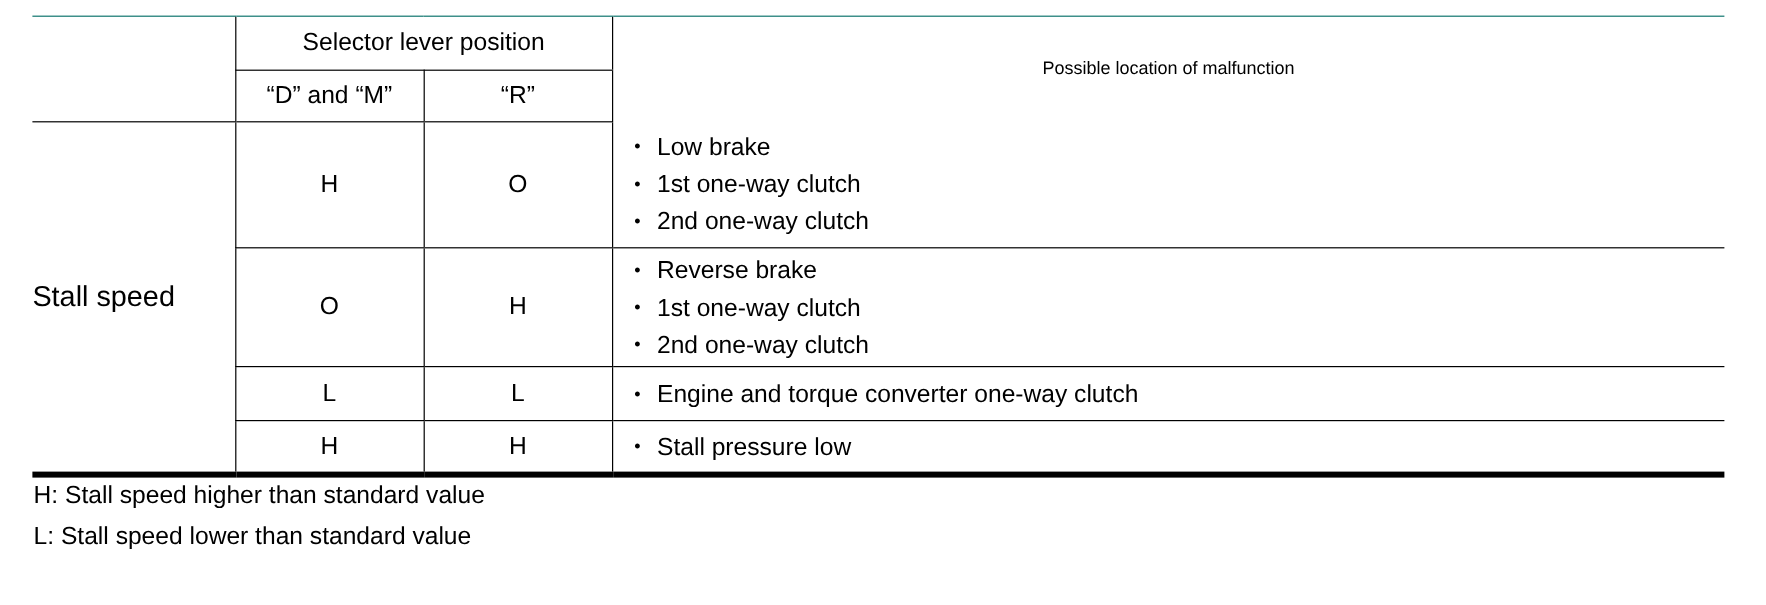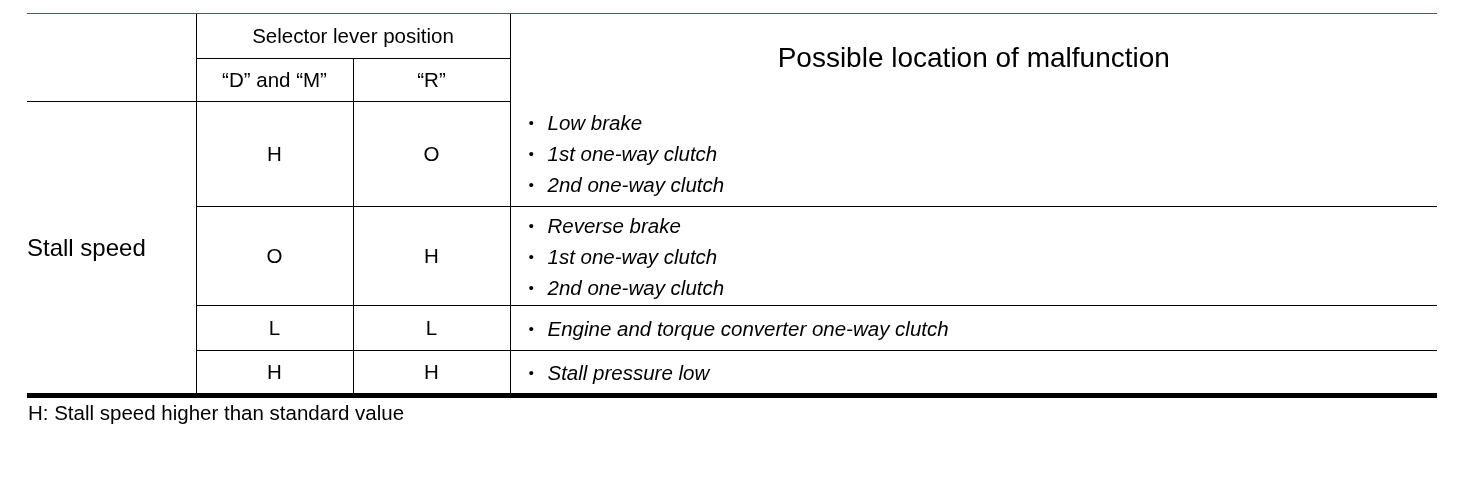--- a/index.html
+++ b/index.html
@@ -62,21 +62,21 @@
     text-align: center;
     font-size: 20.5px;
   }
   .hdr-sub {
     height: 42px;
     text-align: center;
     font-size: 20.5px;
   }
   .hdr-mal {
     text-align: center;
-    font-size: 28px;
+    font-size: 15px;
   }
 
   .cell-center {
     text-align: center;
     font-size: 20.5px;
   }
 
   .row-tall  { height: 104px; }
   .row-tall2 { height: 98px; }
   .row-short { height: 44px; }
@@ -85,21 +85,20 @@
   .label-cell {
     text-align: left;
     font-size: 24px;
   }
 
   
   ul.bullets {
     list-style: none;
     margin: 0;
     padding: 0 0 0 18px;
-    font-style: italic;
   }
   ul.bullets li {
     position: relative;
     padding-left: 19px;
     font-size: 20.5px;
     line-height: 31px;
     white-space: nowrap;
   }
   ul.bullets li::before {
     content: "\2022";
@@ -195,15 +194,16 @@
               <li>Stall pressure low</li>
             </ul>
           </td>
         </tr>
       </tbody>
     </table>
   </div>
 
   <div class="footnotes">
     <p>H: Stall speed higher than standard value</p>
+    <p>L: Stall speed lower than standard value</p>
   </div>
 
 </div>
 
 </body></html>

